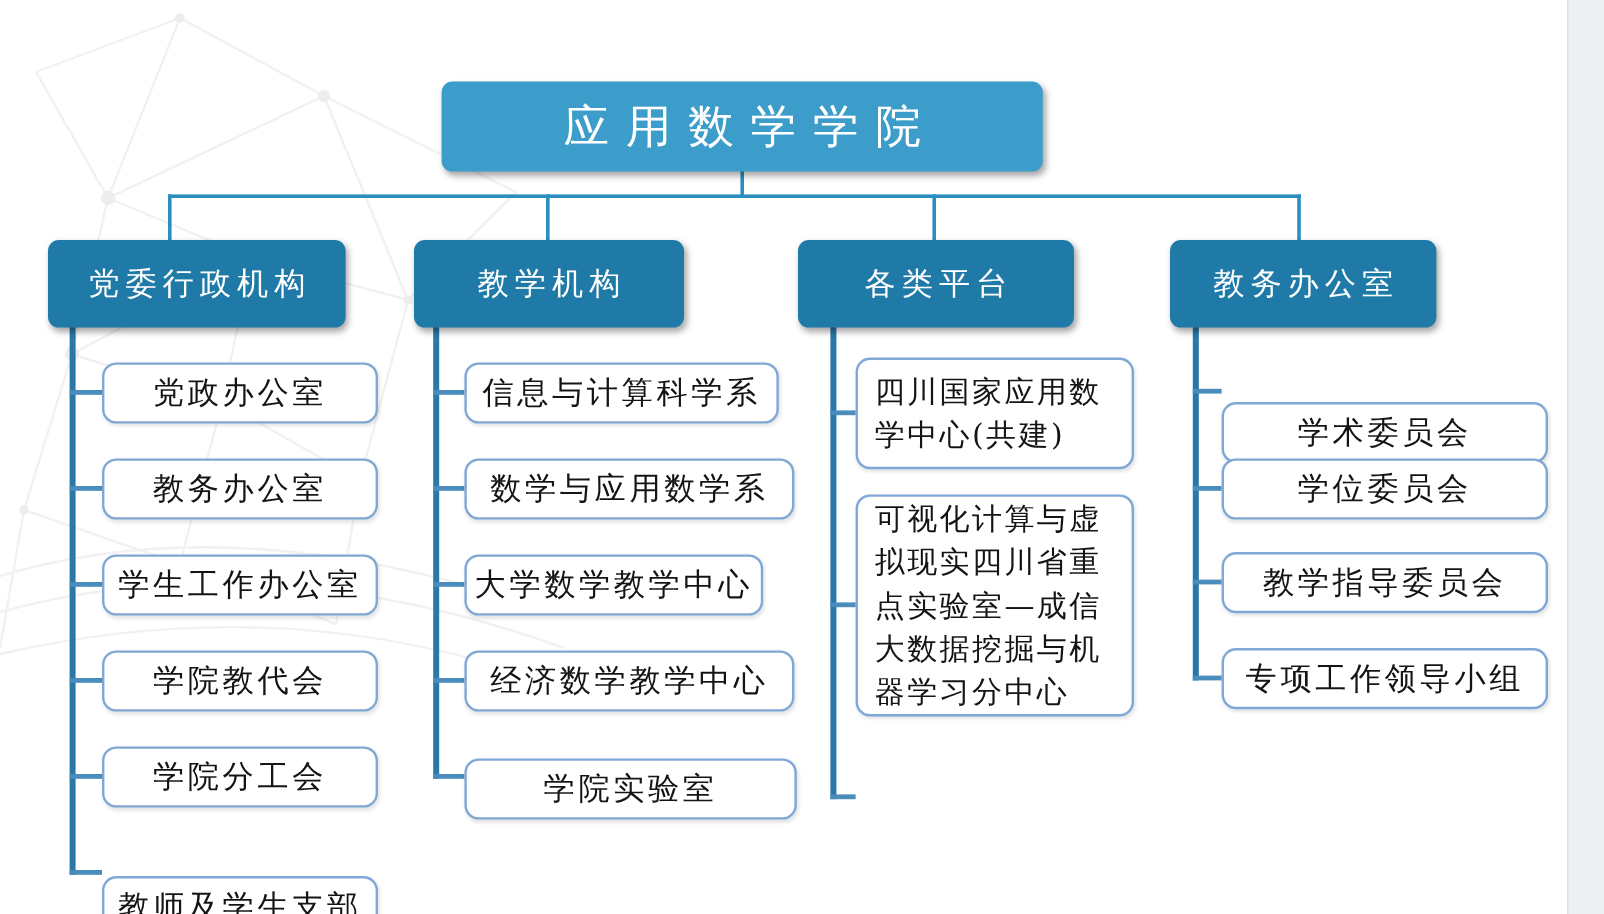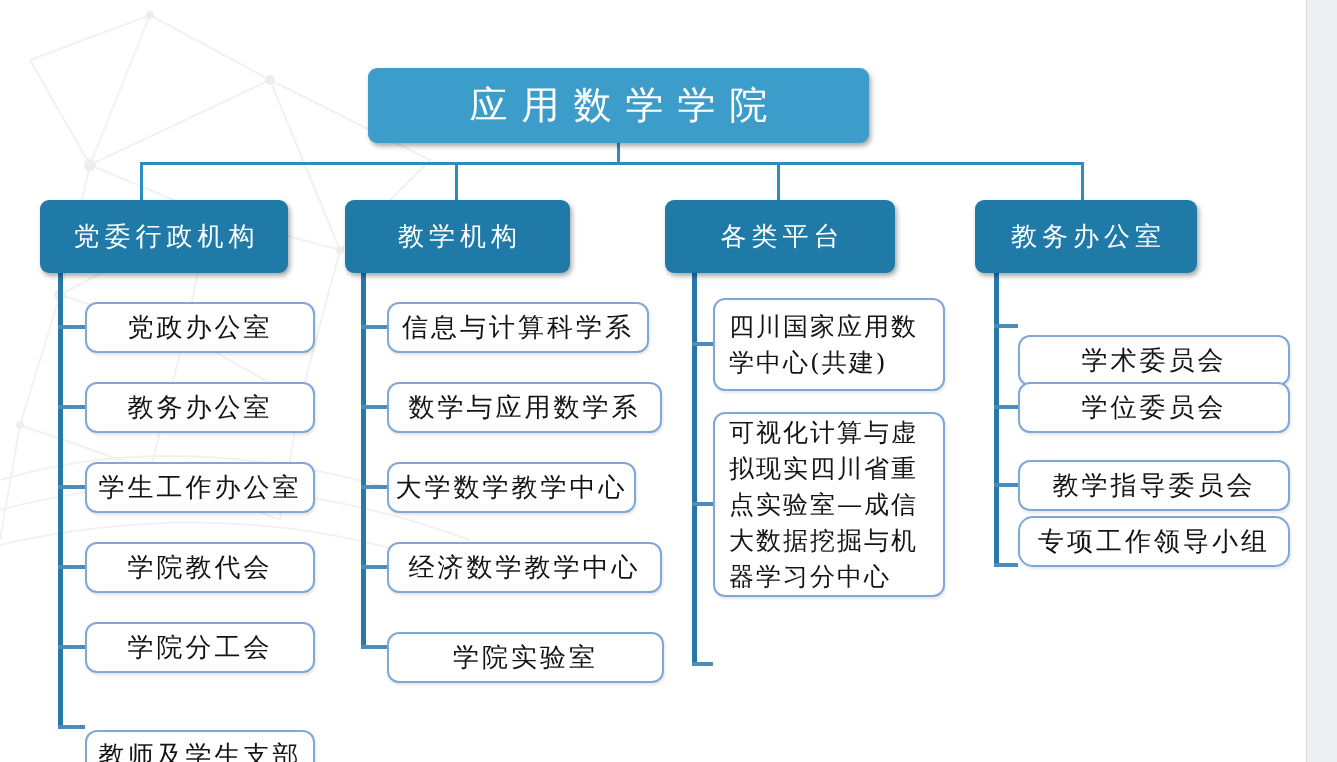--- a/index.html
+++ b/index.html
@@ -202,17 +202,17 @@
 
   <div class="node child-node" style="left:1018px; top:300px; width:272px; height:51px;margin-top:35px;">
     <span>学术委员会</span>
   </div>
   <div class="node child-node" style="left:1018px; top:382px; width:272px; height:51px;">
     <span>学位委员会</span>
   </div>
   <div class="node child-node" style="left:1018px; top:460px; width:272px; height:51px;">
     <span>教学指导委员会</span>
   </div>
-  <div class="node child-node" style="left:1018px; top:516px; width:272px; height:51px;border-radius:15px;">
+  <div class="node child-node" style="left:1018px; top:540px; width:272px; height:51px;">
     <span>专项工作领导小组</span>
   </div>
 
 </div>
 
 </body></html>

